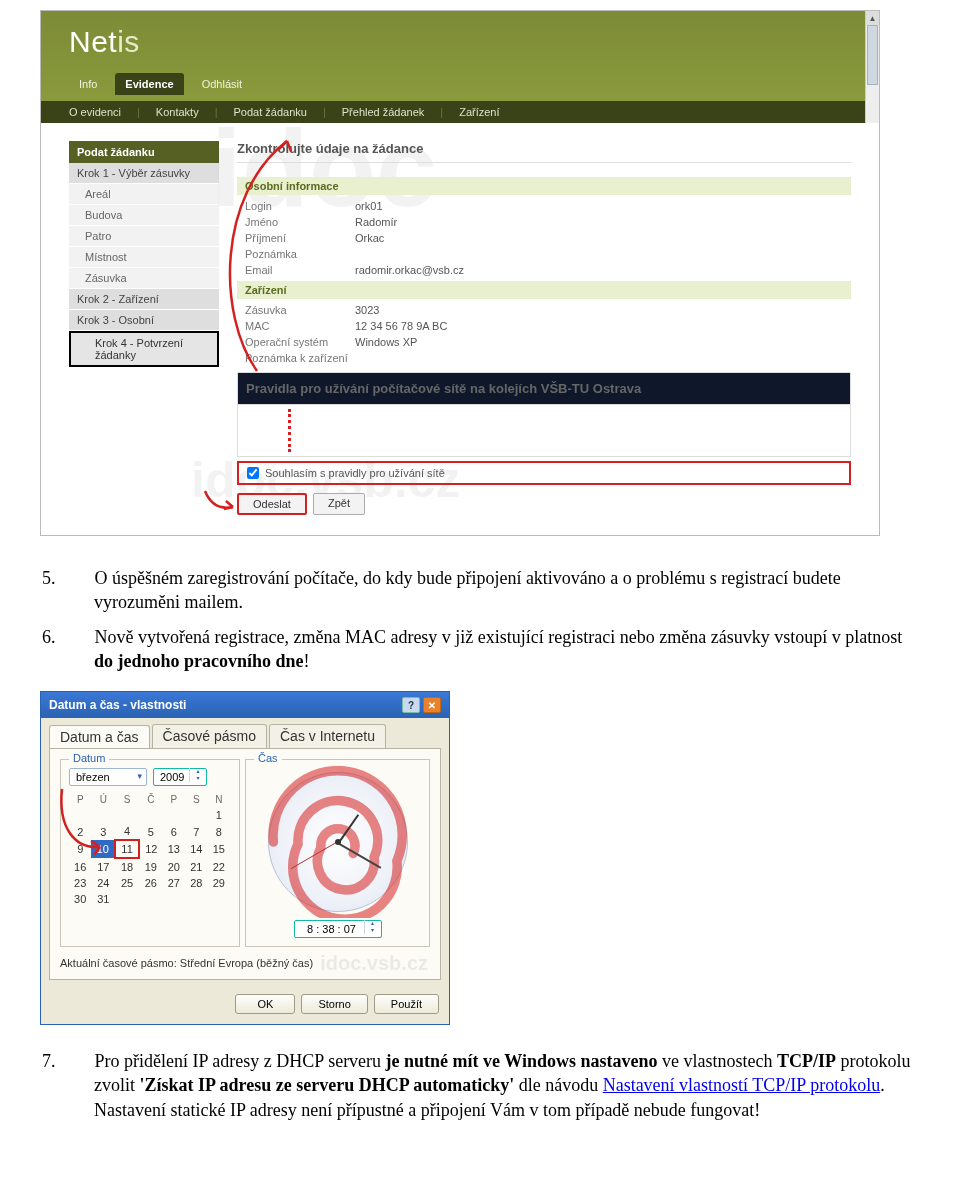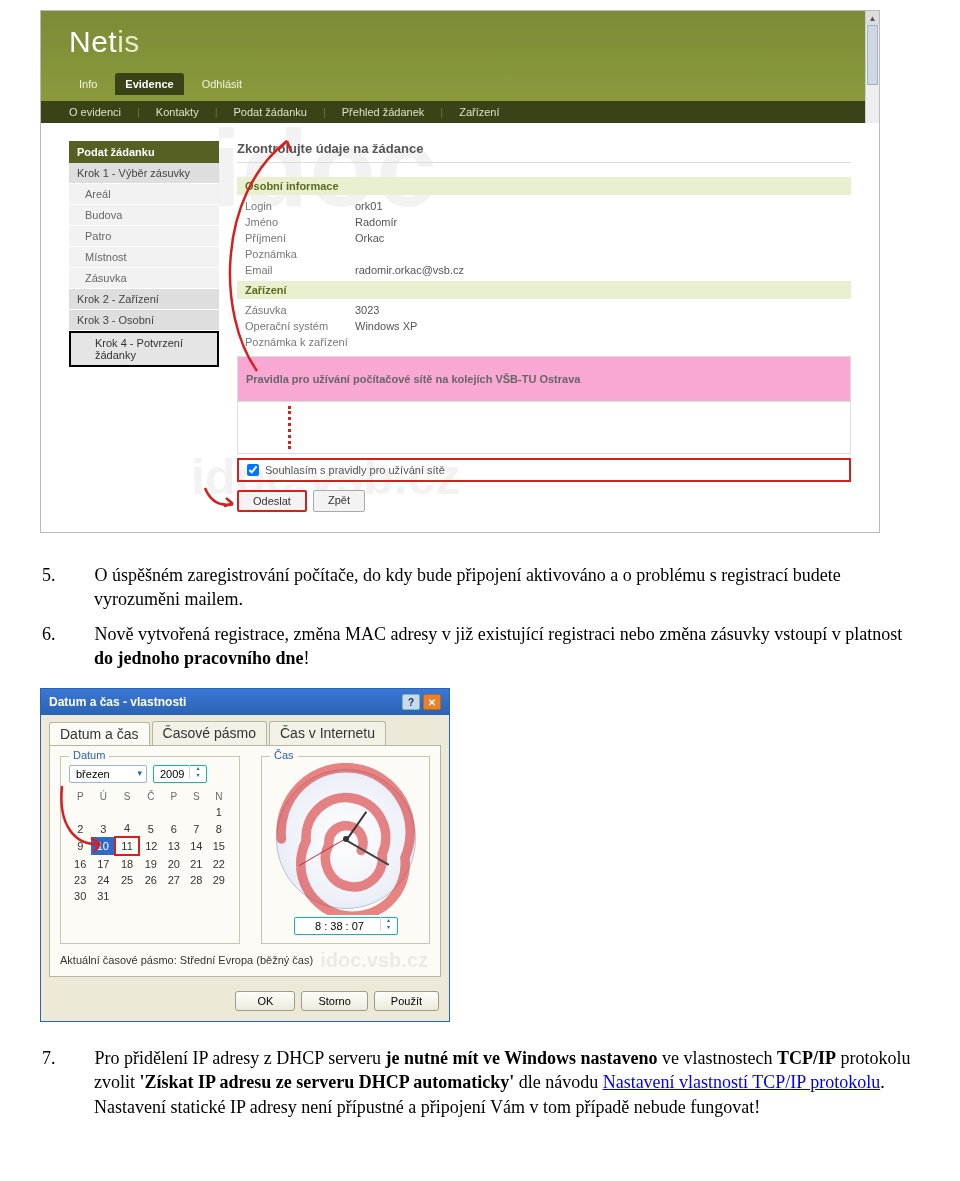--- a/index.html
+++ b/index.html
@@ -144,25 +144,25 @@
   }
   .field-row {
     display: flex;
     padding: 2px 8px;
     font-size: 11px;
     color: #777;
   }
   .field-row .label { width: 110px; flex:0 0 110px; }
   .field-row .value { color:#555; }
   .rules-bar {
-    background: #f9a8d4;
+    background: #0f172a;
     color:#666;
-    font-size:11px;
+    font-size:13px;
     font-weight:bold;
-    padding: 16px 8px;
+    padding: 8px 8px;
     margin-top: 6px;
     border:1px solid #ddd;
   }
   .rules-box {
     border:1px solid #ddd;
     border-top:none;
     height: 52px;
     position:relative;
   }
   .rules-dots {
@@ -271,21 +271,21 @@
     font-weight:normal;
     border-bottom:1px solid #fcfbf5;
   }
   .dlg-panel {
     margin: 0 8px 8px 8px;
     background:#fcfbf5;
     border:1px solid #b5b5a5;
     padding: 10px;
     position:relative;
   }
-  .dlg-groups { display:flex; gap:21px; }
+  .dlg-groups { display:flex; gap:5px; }
   .grp {
     border:1px solid #c8c6b8;
     padding: 8px;
     position:relative;
     background:#fcfbf5;
   }
   .grp .legend {
     position:absolute; top:-8px; left:8px;
     background:#fcfbf5;
     padding: 0 4px;
@@ -354,21 +354,21 @@
     position:absolute;
     left:50%; top:50%;
     transform-origin: 0 0;
     background:#333;
     height:2px;
   }
   .clock .hand.h { width:34px; transform: rotate(-55deg); }
   .clock .hand.m { width:50px; transform: rotate(30deg); background:#444; }
   .clock .hand.s { width:54px; height:1px; background:#b03636; transform: rotate(150deg); }
   .clock .pin { position:absolute; left:50%; top:50%; width:6px;height:6px;background:#333;border-radius:50%;transform:translate(-50%,-50%);}
-  .time-spin { width:104px; text-align:center; }
+  .time-spin { width:88px; text-align:center; }
 
   .tz-row {
     margin-top:10px;
     font-size:11px;
     color:#333;
   }
   .dlg-buttons {
     display:flex;
     justify-content:flex-end;
     gap:6px;
@@ -464,20 +464,24 @@
         </div>
       <div class="field-row">
           <div class="label">Email</div>
           <div class="value">radomir.orkac@vsb.cz</div>
         </div>
 
       <div class="group-heading">Zařízení</div>
       <div class="field-row">
           <div class="label">Zásuvka</div>
           <div class="value">3023</div>
+        </div>
+      <div class="field-row">
+          <div class="label">MAC</div>
+          <div class="value">12 34 56 78 9A BC</div>
         </div>
       <div class="field-row">
           <div class="label">Operační systém</div>
           <div class="value">Windows XP</div>
         </div>
       <div class="field-row">
           <div class="label">Poznámka k zařízení</div>
           <div class="value"></div>
         </div>
 

